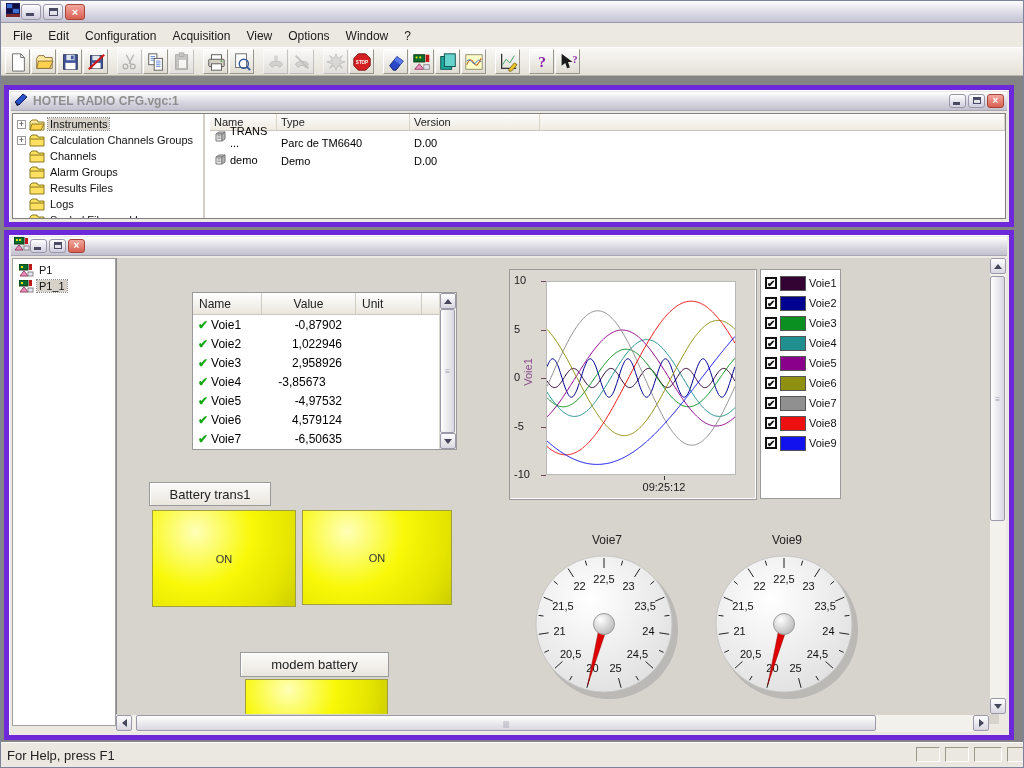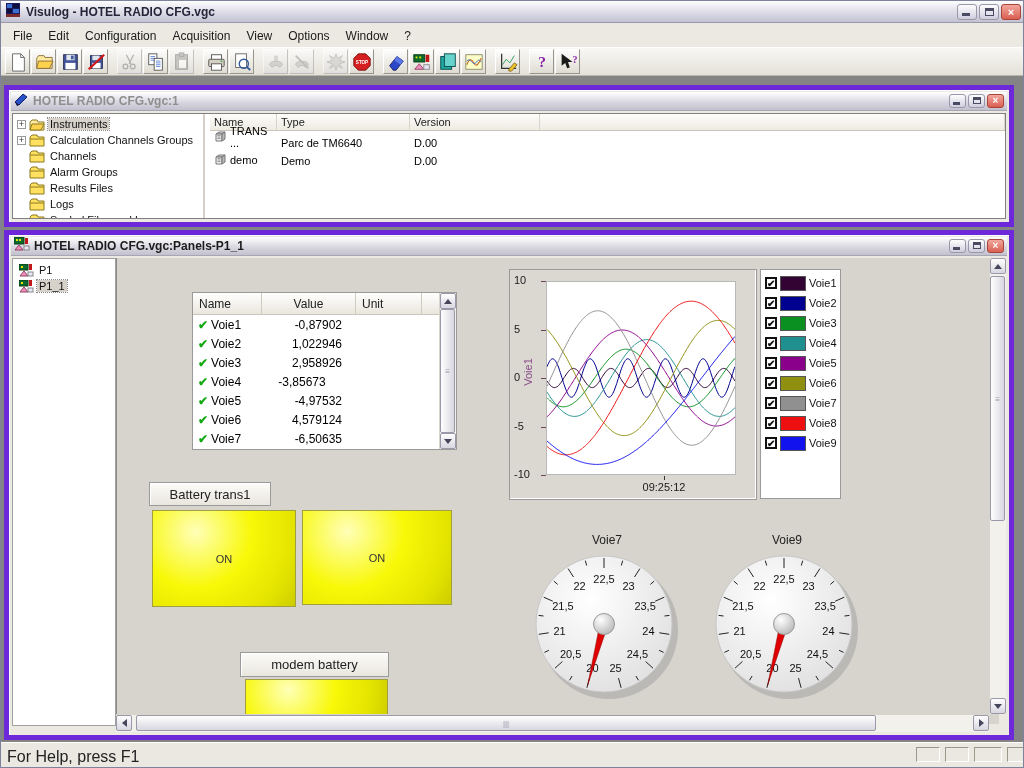--- a/index.html
+++ b/index.html
@@ -117,41 +117,40 @@
     font-size:13px;color:#222;}
   .ypanel{position:absolute;border:1px solid #a0a040;
     background:radial-gradient(circle at 30% 22%,#ffffb8 0%,#f8f808 45%,#e3e300 80%,#cdcd00 100%);
     display:flex;align-items:center;justify-content:center;font-size:11px;color:#333;}
 
   
   .glabel{position:absolute;width:66px;text-align:center;font-size:12px;color:#222;}
 
   
   .statusbar{position:absolute;left:0;bottom:0;width:1024px;height:25px;background:#ebe8e1;
-    border-top:1px solid #fff;font-size:16px;color:#222;overflow:hidden;}
+    border-top:1px solid #fff;font-size:13px;color:#222;overflow:hidden;}
   .statusbar .stext{position:absolute;left:6px;top:5px;}
   .spane{position:absolute;top:4px;height:15px;border:1px solid;border-color:#9a9888 #fff #fff #9a9888;}
 </style>
 </head>
 <body>
 
 <div class="app">
 
   <div class="titlebar">
     <span>
       <svg width="16" height="16">
           <rect x="1" y="1" width="14" height="11" fill="#1a1a5e"></rect>
           <rect x="2" y="2" width="5" height="4" fill="#3c6ed0"></rect>
           <rect x="8" y="2" width="6" height="4" fill="#0e0e3e"></rect>
           <rect x="2" y="7" width="5" height="4" fill="#0e0e3e"></rect>
           <rect x="8" y="7" width="6" height="4" fill="#3c6ed0"></rect>
           <rect x="1" y="12" width="14" height="3" fill="#7a2a2a"></rect>
         </svg>
     </span>
-    <span class="title">Visulog - HOTEL RADIO CFG.vgc</span>
     <span class="capbtns">
       <span class="capbtn">
           <span class="glyph-min"></span>
         </span>
       <span class="capbtn">
           <span class="glyph-restore"></span>
         </span>
       <span class="capbtn close">×</span>
     </span>
   </div>
@@ -489,21 +488,20 @@
         <span>
           <svg width="16" height="14">
               <rect x="0" y="0" width="10" height="7" fill="#0c6a2c" stroke="#063a18"></rect>
               <rect x="2" y="2" width="2" height="2" fill="#e8e800"></rect>
               <rect x="5" y="2" width="2" height="2" fill="#e8e800"></rect>
               <rect x="11" y="1" width="3" height="6" fill="#c01818"></rect>
               <path d="M1 13 L5 8 L9 13 Z" fill="#f090c0" stroke="#904060"></path>
               <rect x="10" y="9" width="5" height="4" fill="#e8e8f8" stroke="#888"></rect>
             </svg>
         </span>
-        <span class="title">HOTEL RADIO CFG.vgc:Panels-P1_1</span>
         <span class="capbtns">
           <span class="capbtn sm">
               <span class="glyph-min"></span>
             </span>
           <span class="capbtn sm">
               <span class="glyph-restore"></span>
             </span>
           <span class="capbtn sm close">×</span>
         </span>
       </div>

